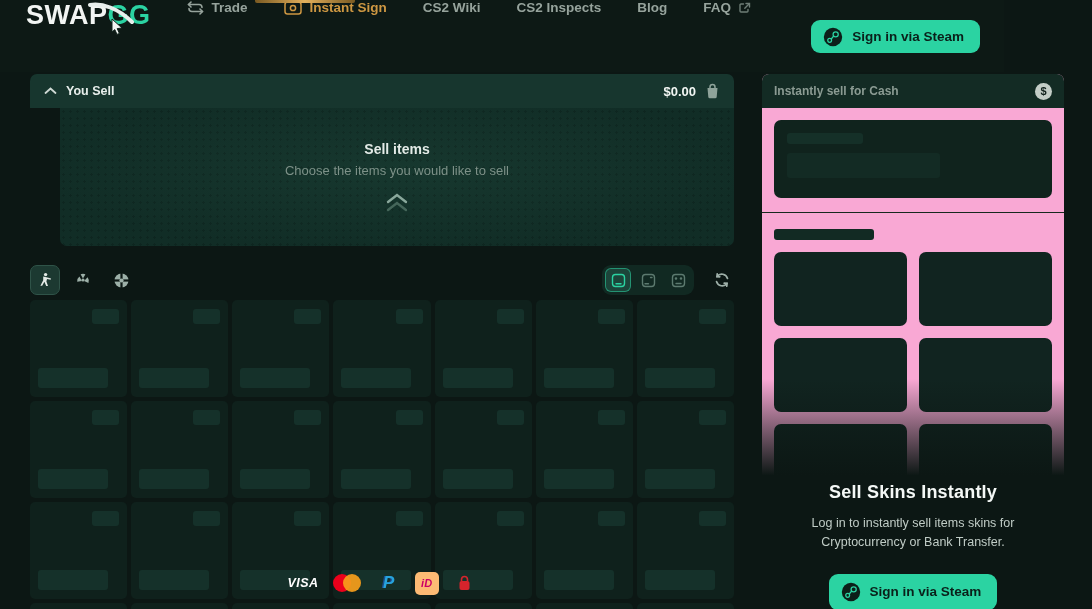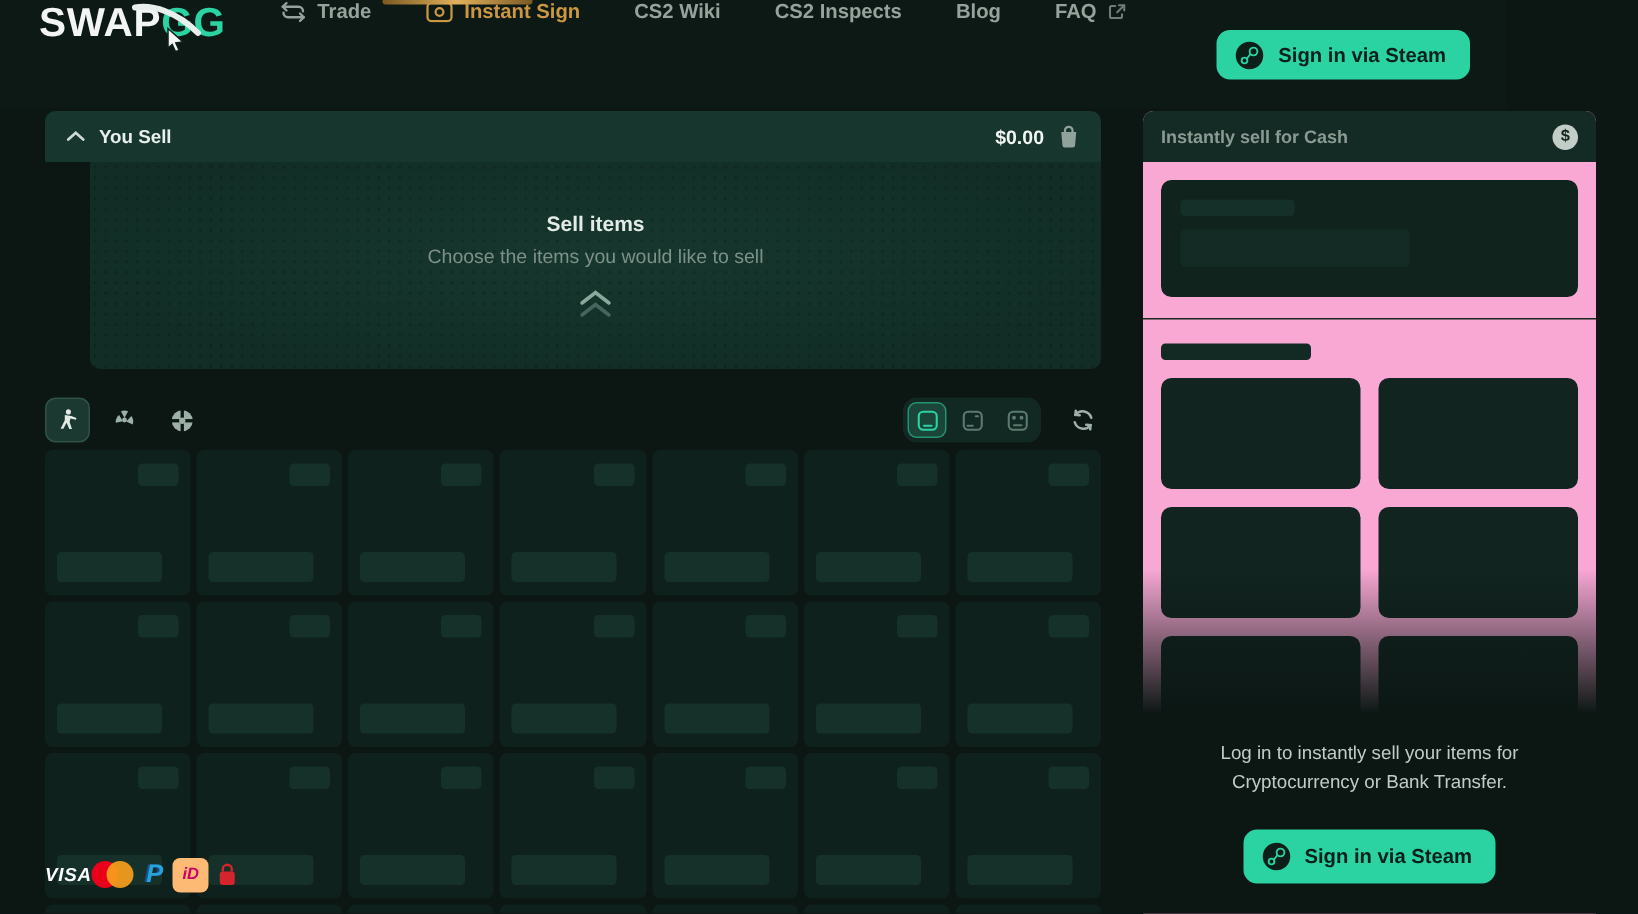--- a/index.html
+++ b/index.html
@@ -81,21 +81,21 @@
     gap:4px; height:309px; overflow:hidden;
   }
   .item-card {
     height:97px; background:#0f211c; border-radius:5px; position:relative;
   }
   .item-card .sk-price { position:absolute; right:8px; top:9px; width:27px; height:15px; border-radius:3px; background:#15312a; }
   .item-card .sk-name  { position:absolute; left:8px; bottom:9px; width:70px; height:20px; border-radius:3px; background:#15312a; }
   
   .pay-bar {
     position:absolute; left:30px; top:569px; width:704px; height:28px;
-    display:flex; align-items:center; 
+    display:flex; align-items:center; justify-content:center; gap:14px;
   }
   .pay-item { display:flex; align-items:center; justify-content:center; height:24px; min-width:24px; }
   .pay-visa { color:#fff; font-style:italic; font-weight:800; font-size:12.5px; letter-spacing:.5px; }
   .mc { position:relative; width:30px; height:20px; }
   .mc i { position:absolute; top:1px; width:18px; height:18px; border-radius:50%; display:block; }
   .mc .c1 { left:0; background:#eb001b; }
   .mc .c2 { left:10px; background:#f79e1b; opacity:.92; }
   .pay-pp { color:#27a3dc; font-weight:800; font-style:italic; font-size:17px; text-shadow:-1.5px 0 #1c4f8f; }
   .pay-ideal { width:23px; height:23px; background:#fdba74; border-radius:5px; display:flex; align-items:center; justify-content:center; }
   .pay-ideal span { color:#c06; font-weight:800; font-size:11px; font-style:italic; }
@@ -432,21 +432,22 @@
   <div class="side-sk-card"></div>
       <div class="side-sk-card"></div>
       <div class="side-sk-card"></div>
       <div class="side-sk-card"></div>
       <div class="side-sk-card"></div>
       <div class="side-sk-card"></div>
       <div class="side-sk-card"></div>
     </div>
 
   <div class="side-overlay">
-    <p>Log in to instantly sell your items for Cryptocurrency or Bank Transfer.</p>
+    <h2>Sell Skins Instantly</h2>
+    <p>Log in to instantly sell items skins for Cryptocurrency or Bank Transfer.</p>
     <button class="steam-btn">
       <svg width="20" height="20" viewBox="0 0 24 24">
         <circle cx="12" cy="12" r="11" fill="#0c1f19"></circle>
         <circle cx="15.2" cy="8.8" r="3.1" fill="none" stroke="#2bd3a2" stroke-width="1.5"></circle>
         <circle cx="8" cy="16" r="2.3" fill="none" stroke="#2bd3a2" stroke-width="1.5"></circle>
         <path d="M9.8 14.6 L12.8 10.8" stroke="#2bd3a2" stroke-width="1.5"></path>
       </svg>
       <span>Sign in via Steam</span>
     </button>
   </div>

